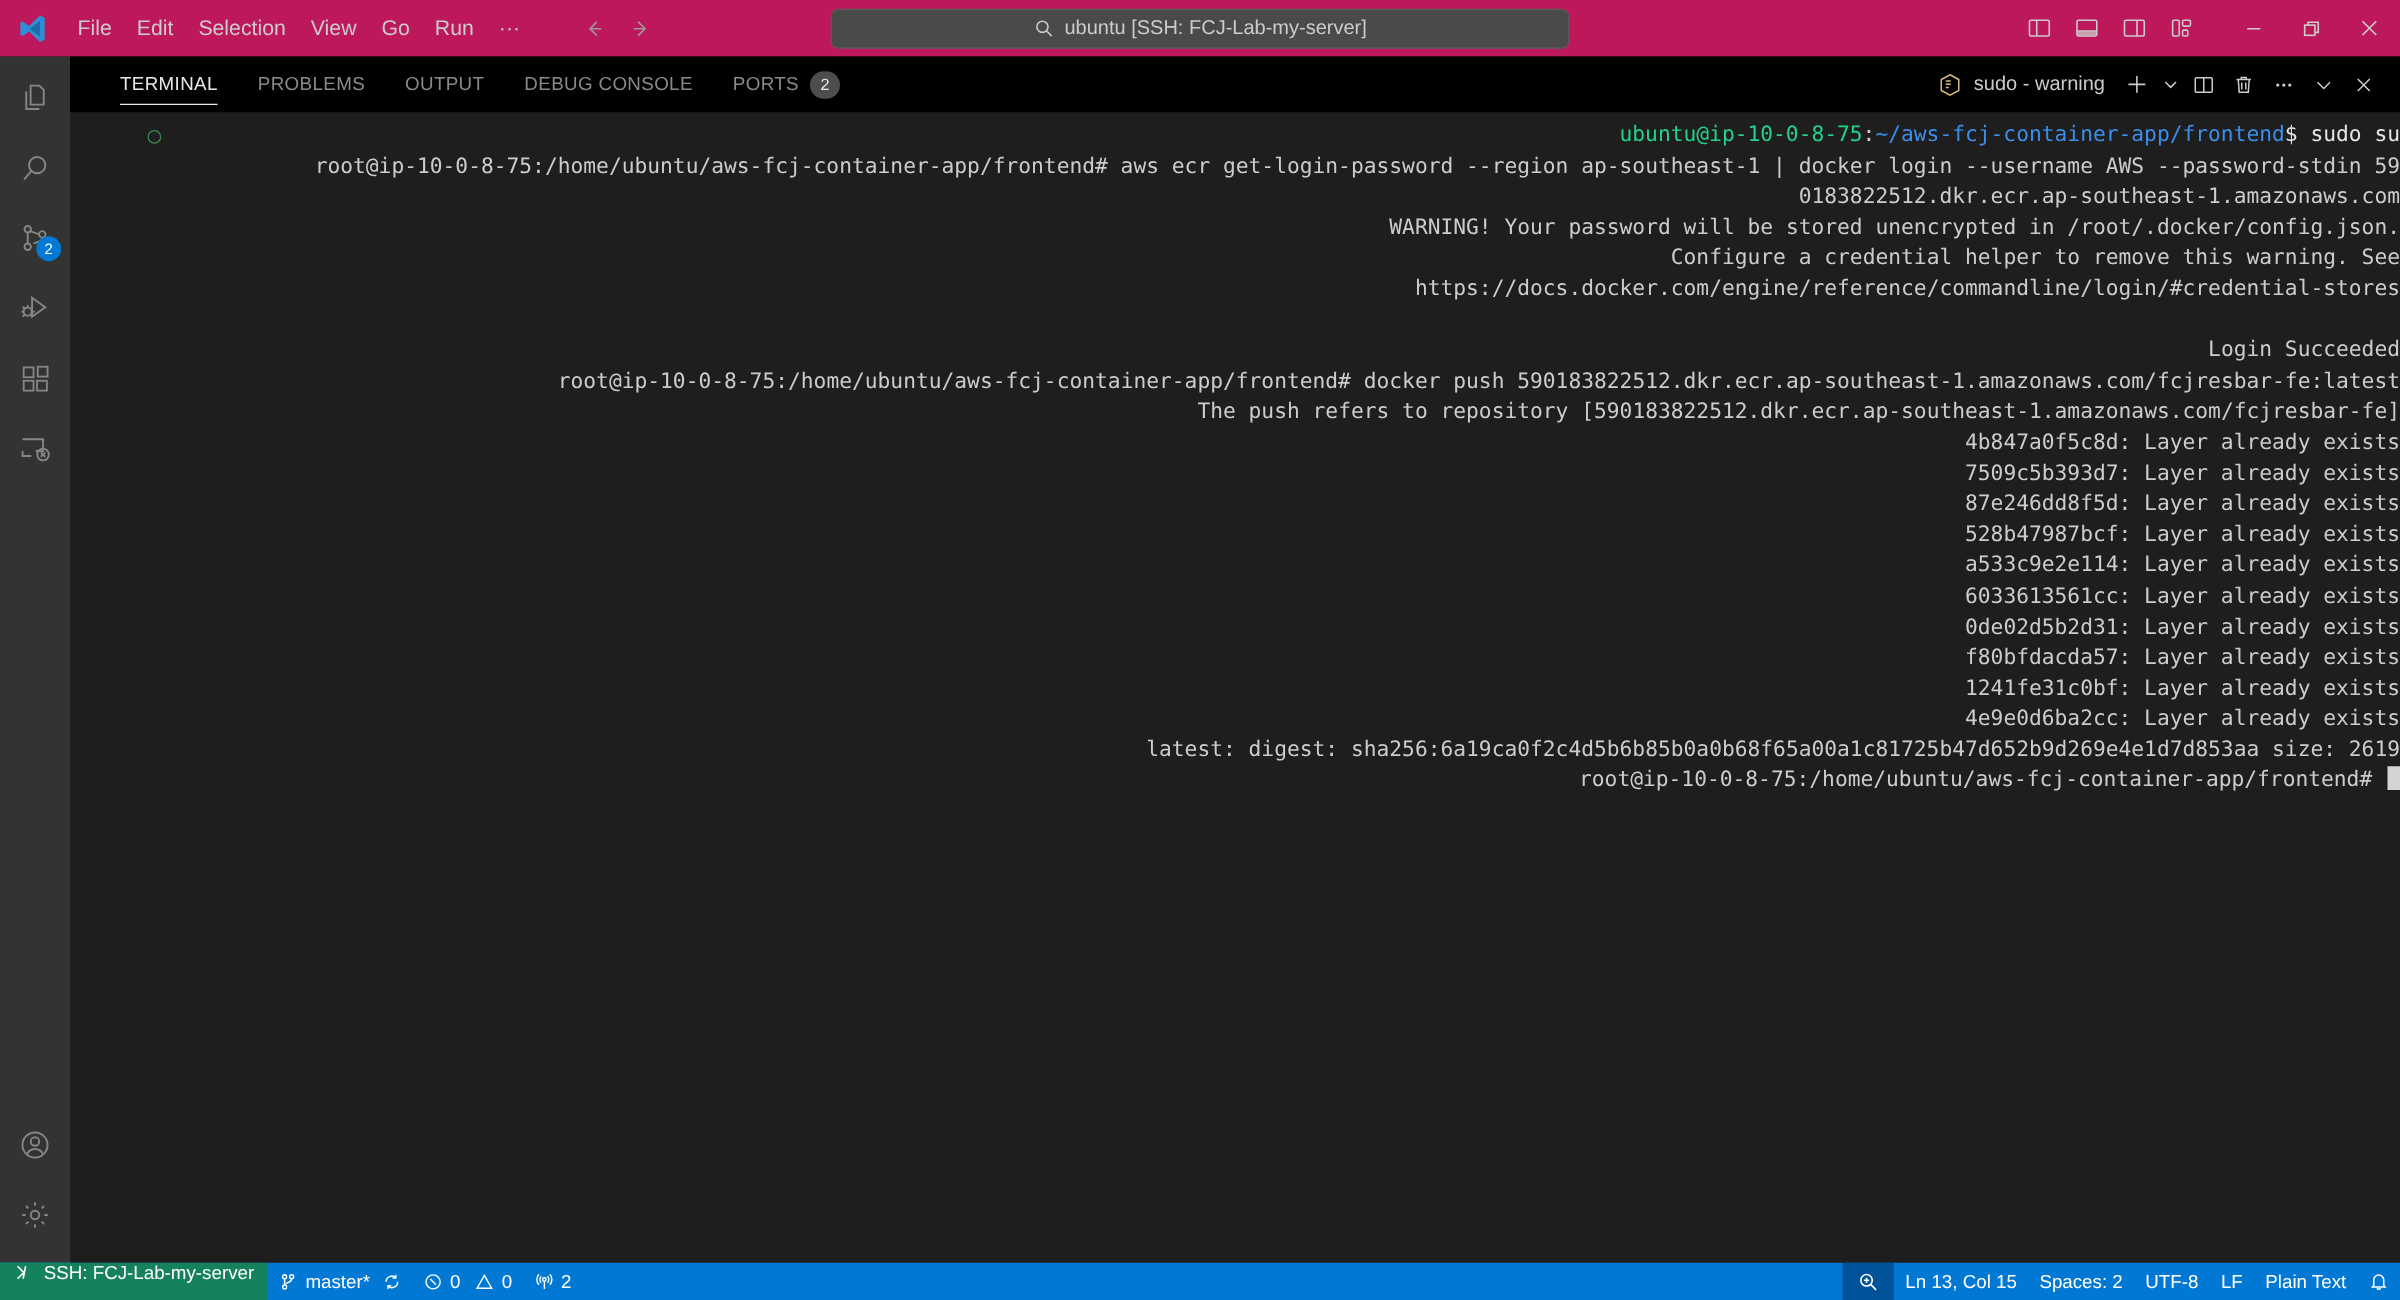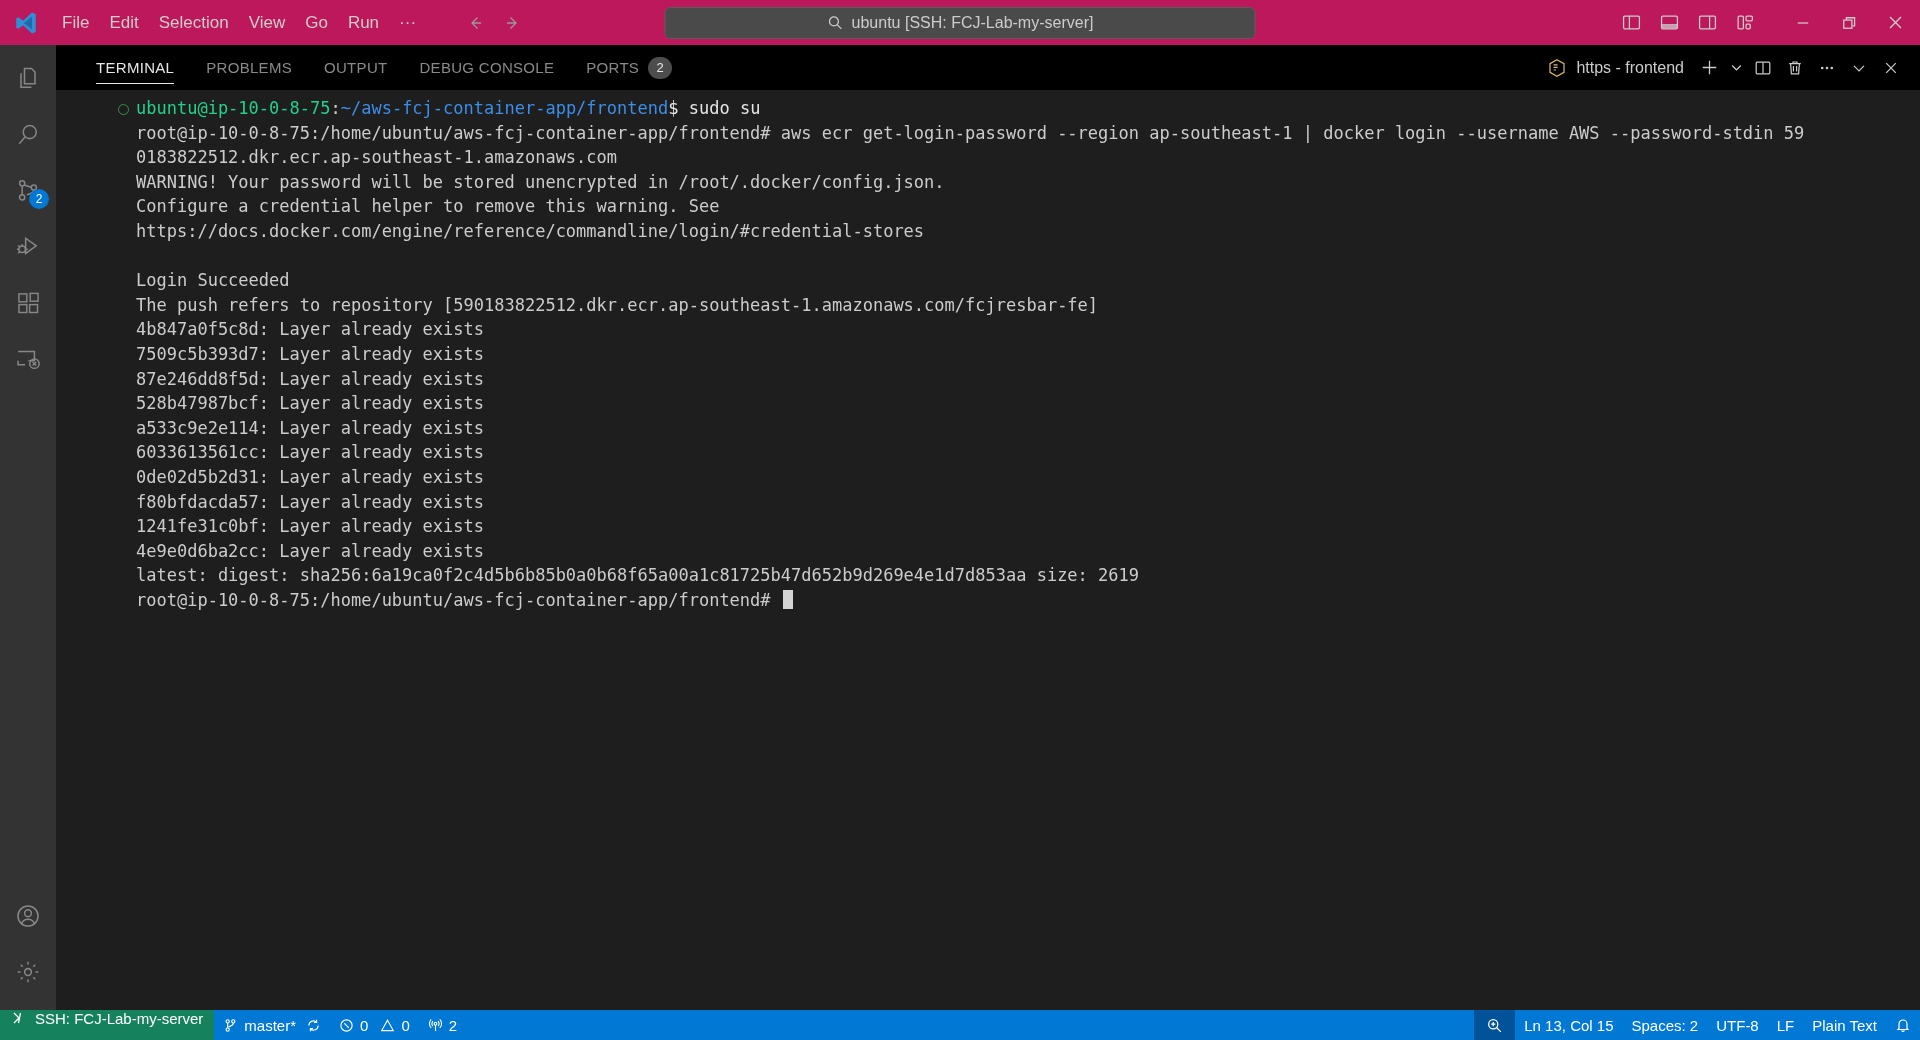--- a/index.html
+++ b/index.html
@@ -87,21 +87,21 @@
   .pa-icon {
     width:30px; height:30px; display:flex; align-items:center; justify-content:center;
     color:#cccccc; border-radius:4px;
   }
   .pa-icon.small { width:20px; }
 
   
   .terminal {
     flex:1 1 auto; overflow:hidden; padding:6px 0 0 0; background:#1e1e1e;
     font-family:"DejaVu Sans Mono", "Liberation Mono", monospace;
-    font-size:17px; line-height:24.6px; color:#cccccc; position:relative;
+    font-size:17px; line-height:24.6px; color:#cccccc; position:relative;text-align:right;
   }
   .tline { white-space:pre; padding-left:80px; position:relative; height:24.6px; }
   .tline.gutter::before {
     content:""; position:absolute; left:62px; top:8px; width:9px; height:9px;
     border:1.6px solid #3b8c4e; border-radius:50%;
   }
   .c-green { color:#23d18b; }
   .c-blue  { color:#3b8eea; }
   .c-white { color:#e5e5e5; }
   .c-grey  { color:#cccccc; }
@@ -330,21 +330,21 @@
         </div>
 
         <div class="panel-actions">
           <div class="term-name">
             <span>
               <svg width="20" height="20" viewBox="0 0 20 20" fill="none" stroke="#d7ba7d" stroke-width="1.2">
                 <path d="M10 1.8 17 5.6v8.8L10 18.2 3 14.4V5.6z"></path>
                 <path d="M6.6 6.8h4M6.6 9.4h4M6.6 12h2.4"></path>
               </svg>
             </span>
-            <span>https - frontend</span>
+            <span>sudo - warning</span>
           </div>
 
           <div class="pa-icon">
             <svg width="19" height="19" viewBox="0 0 18 18" stroke="currentColor" stroke-width="1.2">
                 <path d="M9 2.6v12.8M2.6 9h12.8"></path>
               </svg>
           </div>
           <div class="pa-icon small">
             <svg width="15" height="15" viewBox="0 0 14 14" fill="none" stroke="currentColor" stroke-width="1.2">
                 <path d="M3 5.2 7 9.2l4-4"></path>
@@ -385,20 +385,21 @@
 
         <div class="tline gutter"><span class="c-green">ubuntu@ip-10-0-8-75</span><span class="c-grey">:</span><span class="c-blue">~/aws-fcj-container-app/frontend</span><span class="c-white">$ </span><span class="c-white">sudo su</span></div>
 
         <div class="tline">root@ip-10-0-8-75:/home/ubuntu/aws-fcj-container-app/frontend# aws ecr get-login-password --region ap-southeast-1 | docker login --username AWS --password-stdin 59</div>
         <div class="tline">0183822512.dkr.ecr.ap-southeast-1.amazonaws.com</div>
         <div class="tline">WARNING! Your password will be stored unencrypted in /root/.docker/config.json.</div>
         <div class="tline">Configure a credential helper to remove this warning. See</div>
         <div class="tline">https://docs.docker.com/engine/reference/commandline/login/#credential-stores</div>
         <div class="tline"></div>
         <div class="tline">Login Succeeded</div>
+        <div class="tline">root@ip-10-0-8-75:/home/ubuntu/aws-fcj-container-app/frontend# docker push 590183822512.dkr.ecr.ap-southeast-1.amazonaws.com/fcjresbar-fe:latest</div>
         <div class="tline">The push refers to repository [590183822512.dkr.ecr.ap-southeast-1.amazonaws.com/fcjresbar-fe]</div>
         <div class="tline">4b847a0f5c8d: Layer already exists</div>
         <div class="tline">7509c5b393d7: Layer already exists</div>
         <div class="tline">87e246dd8f5d: Layer already exists</div>
         <div class="tline">528b47987bcf: Layer already exists</div>
         <div class="tline">a533c9e2e114: Layer already exists</div>
         <div class="tline">6033613561cc: Layer already exists</div>
         <div class="tline">0de02d5b2d31: Layer already exists</div>
         <div class="tline">f80bfdacda57: Layer already exists</div>
         <div class="tline">1241fe31c0bf: Layer already exists</div>

